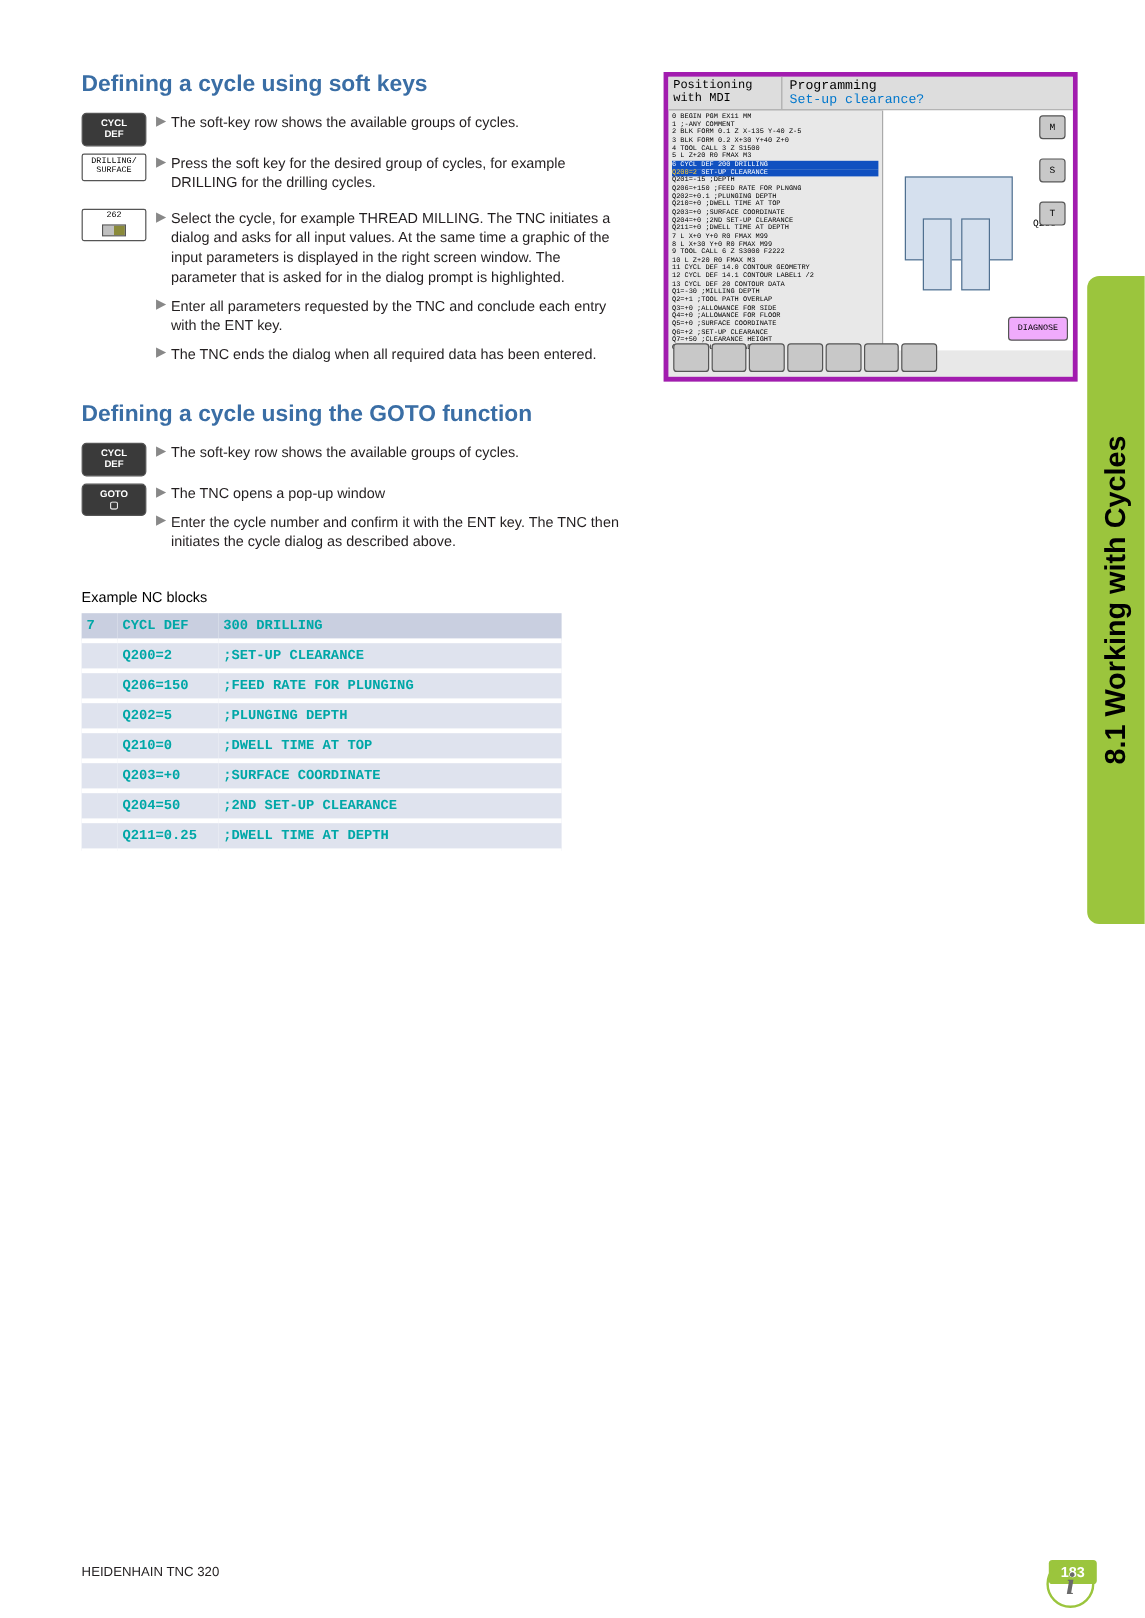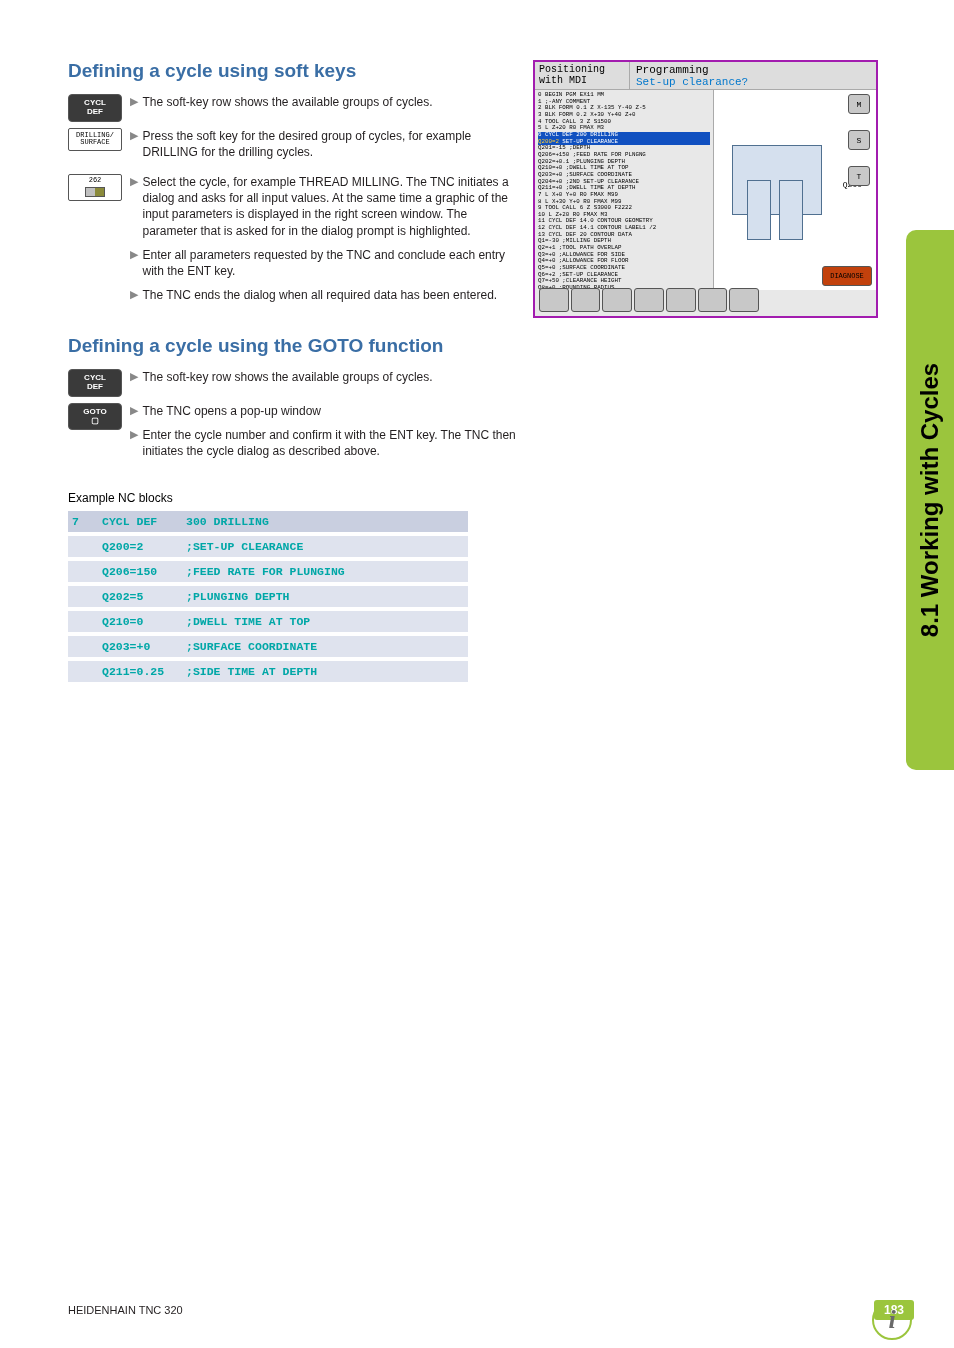--- a/index.html
+++ b/index.html
@@ -126,24 +126,24 @@
     white-space: pre;
   }
   .nc-table tr:first-child td { background: #c9cfe0; }
   .nc-table td.col-a { width: 30px; }
   .nc-table td.col-b { width: 84px; }
 
   
   .cnc-screen {
     position: absolute;
     top: 60px;
-    right: 76px;
+    right: 56px;
     width: 345px;
     height: 258px;
-    border: 2px solid #a21caf;
+    border: 4px solid #a21caf;
     background: #e8e8e8;
     font-family: "Courier New", monospace;
   }
   .cnc-header {
     display: flex;
     height: 28px;
     border-bottom: 1px solid #aaa;
     background: #ddd;
     font-size: 10px;
   }
@@ -220,21 +220,21 @@
     flex:1;
     background: #c8c8c8;
     border: 1px solid #555;
     border-radius: 3px;
   }
   .cnc-diag {
     position: absolute;
     right: 4px;
     bottom: 30px;
     width: 50px; height: 20px;
-    background: #c2410c;
+    background: #f0abfc;
     border: 1px solid #555;
     border-radius: 3px;
     font-size: 7px;
     display:flex; align-items:center; justify-content:center;
     color: #000;
   }
   .q200-label {
     position: absolute;
     top: 90px;
     right: 14px;
@@ -407,22 +407,27 @@
           <td class="col-b">Q210=0</td>
           <td>;DWELL TIME AT TOP</td>
         </tr>
         <tr>
           <td class="col-a"></td>
           <td class="col-b">Q203=+0</td>
           <td>;SURFACE COORDINATE</td>
         </tr>
         <tr>
           <td class="col-a"></td>
+          <td class="col-b">Q204=50</td>
+          <td>;2ND SET-UP CLEARANCE</td>
+        </tr>
+        <tr>
+          <td class="col-a"></td>
           <td class="col-b">Q211=0.25</td>
-          <td>;SIDE TIME AT DEPTH</td>
+          <td>;DWELL TIME AT DEPTH</td>
         </tr>
       </tbody>
   </table>
 
 </div>
 
 <div class="cnc-screen">
   <div class="cnc-header">
     <div class="cnc-h-left" style="white-space:pre;">Positioning
 with MDI</div>

